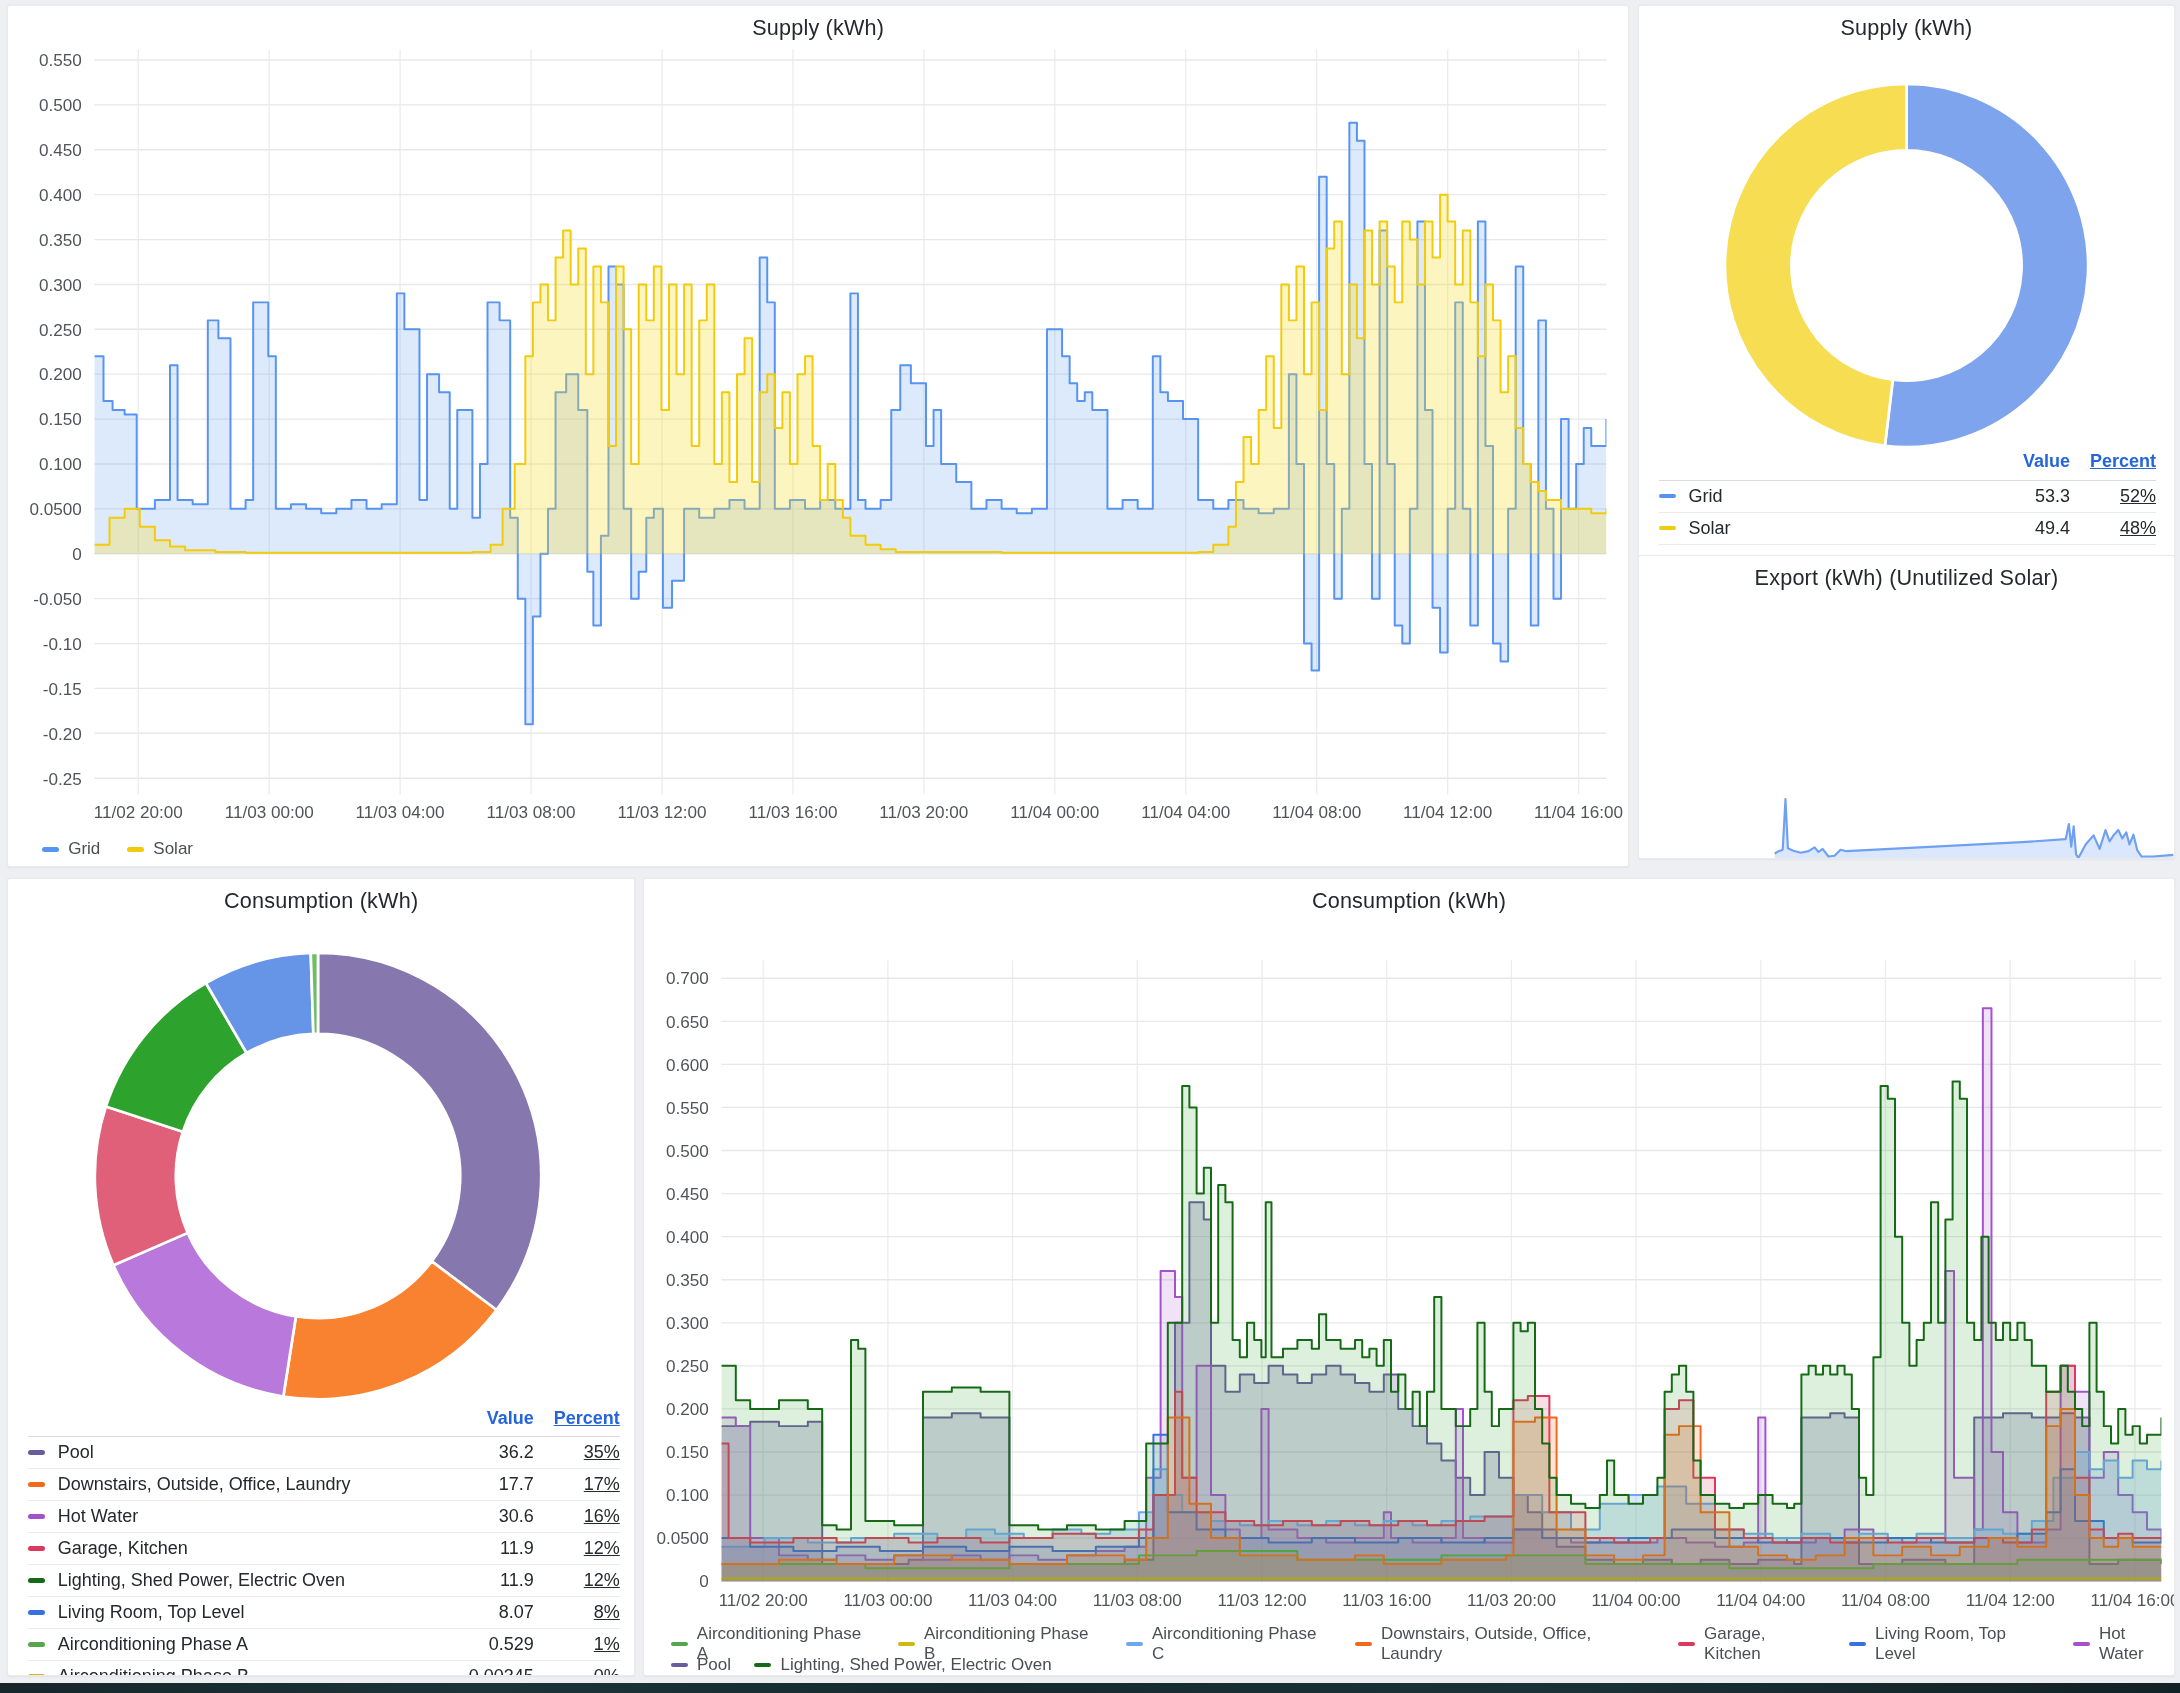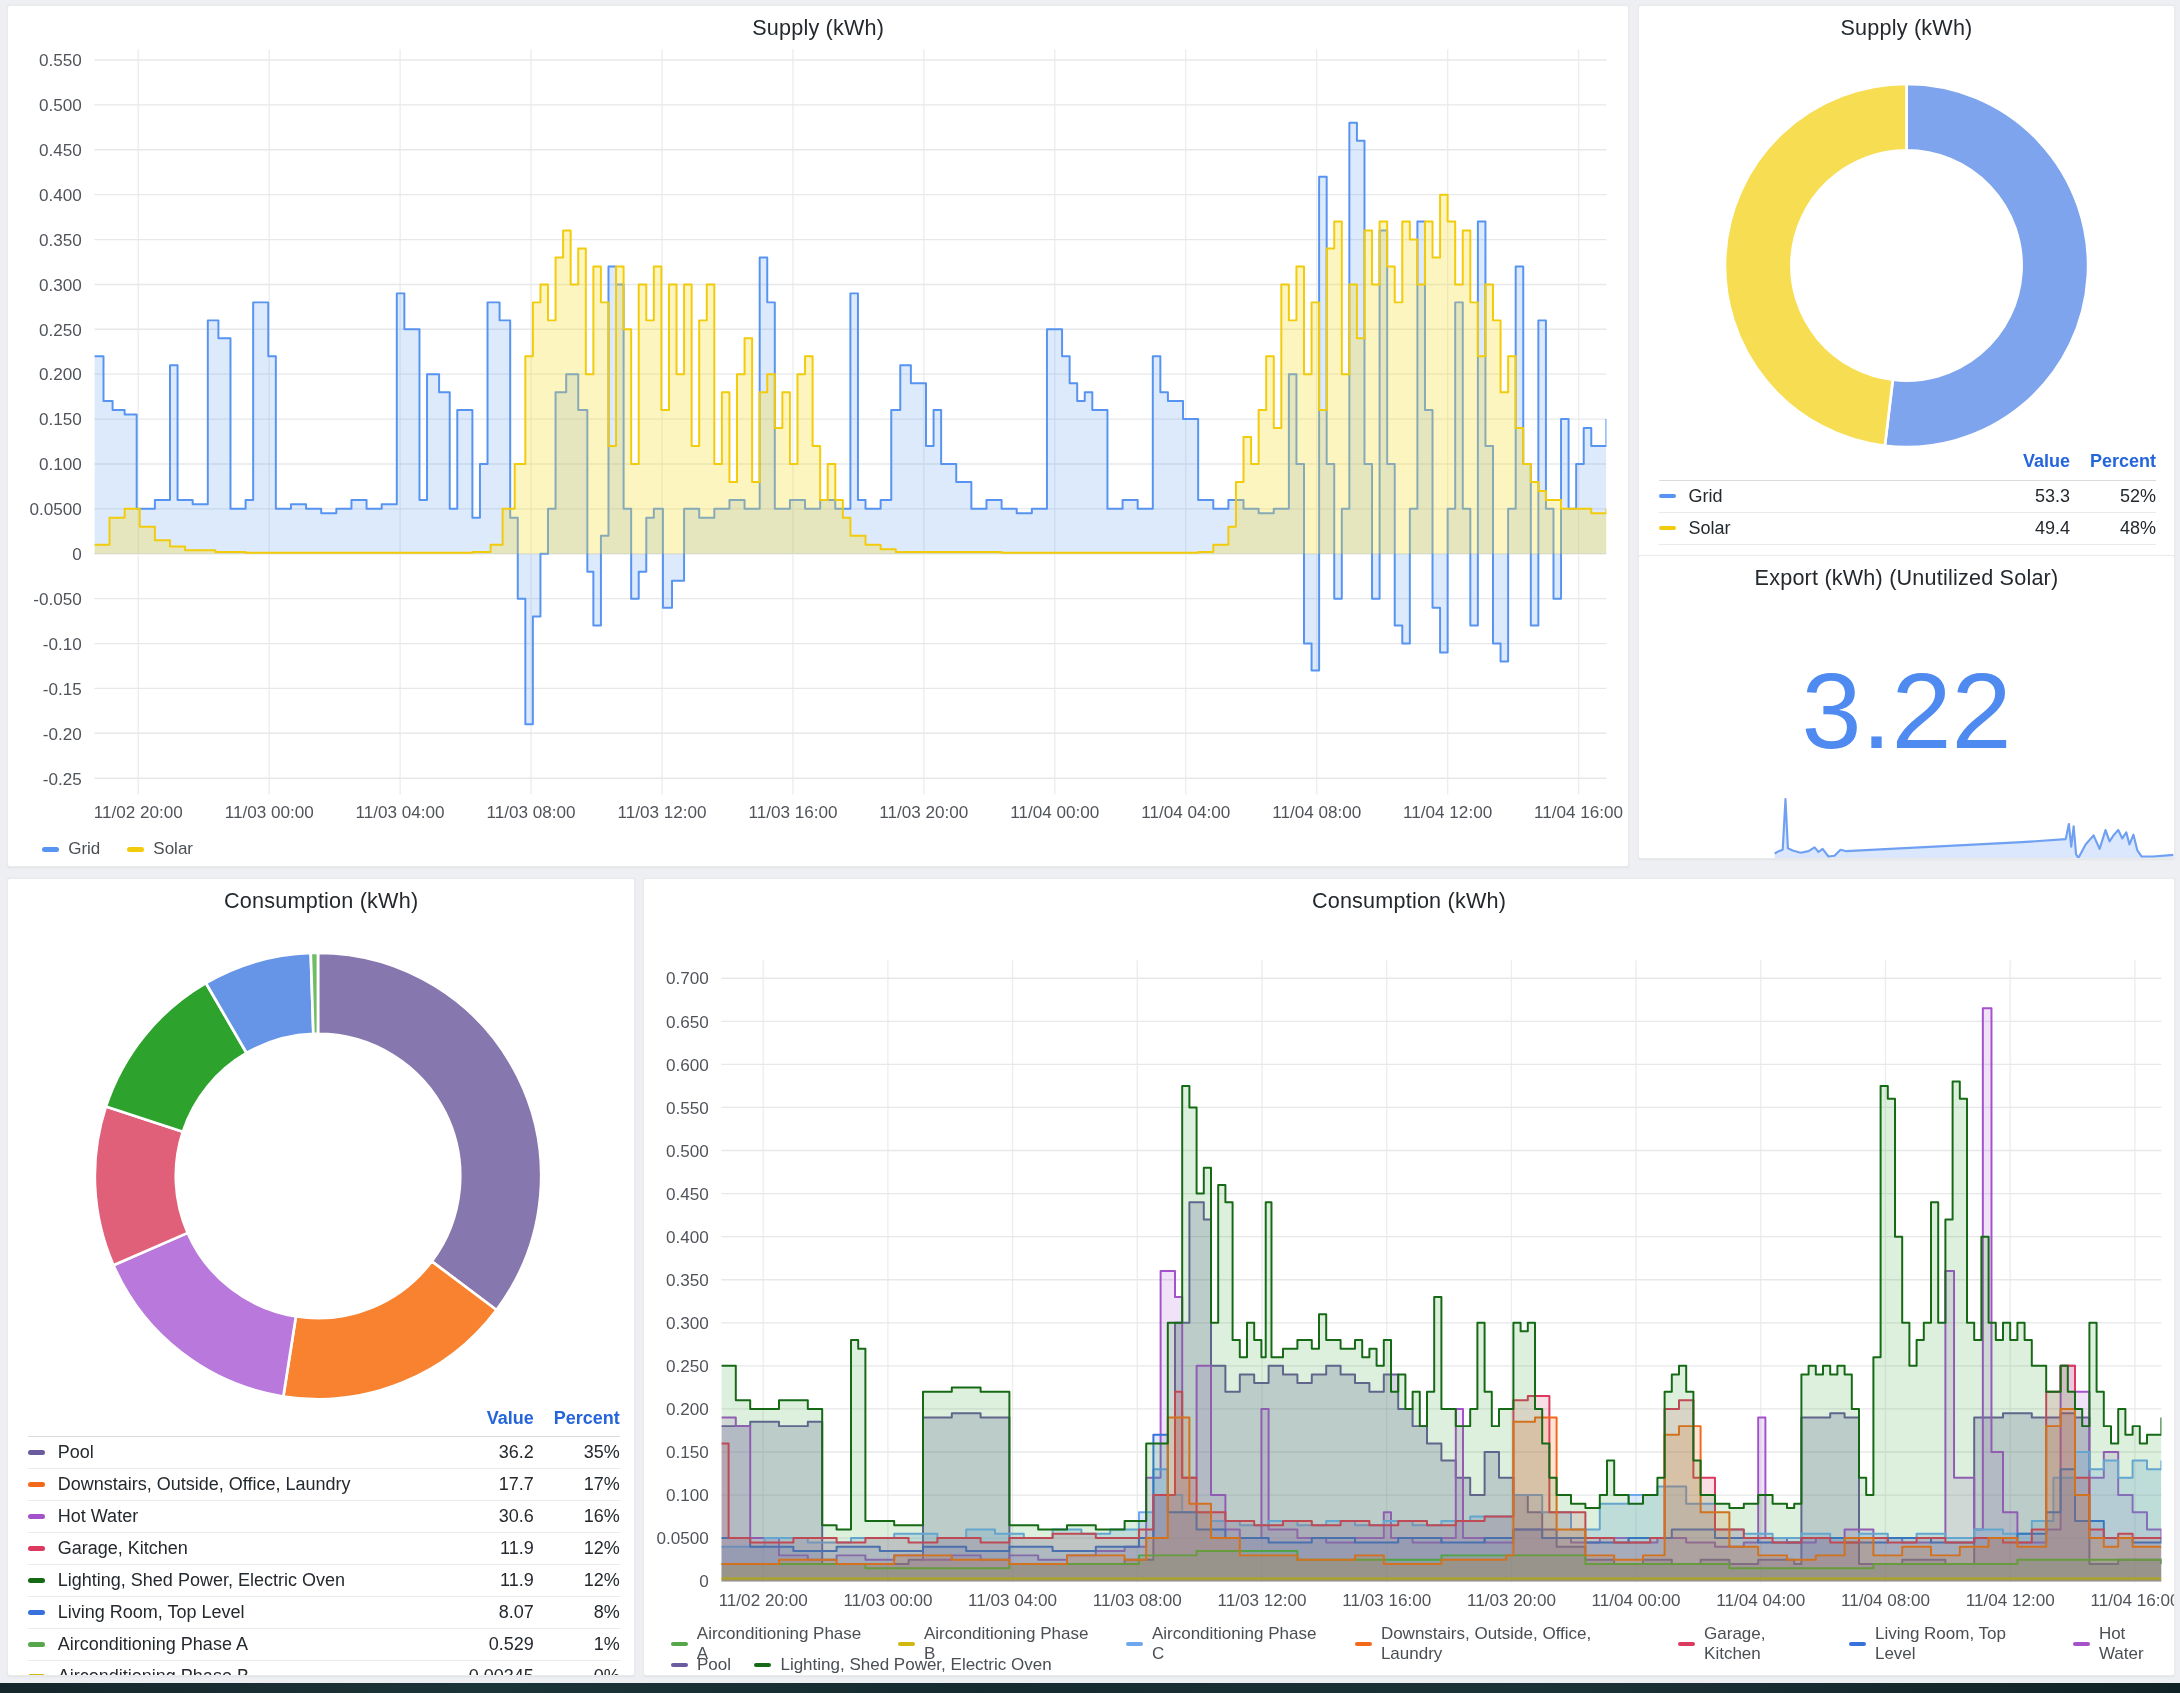--- a/index.html
+++ b/index.html
@@ -26,21 +26,21 @@
     position:absolute;display:flex;align-items:center;gap:27px;
     font-size:17px;color:#4A4F54;
   }
   .legend-item{display:flex;align-items:center;gap:9px;cursor:pointer;}
   .swatch{width:17px;height:4.5px;border-radius:2.7px;display:inline-block;}
   .ptable{position:absolute;font-size:18px;color:#24292E;}
   .ptable .thead{display:flex;font-weight:700;color:#2565DB;align-items:flex-start;padding-bottom:7.2px;border-bottom:0.9px solid #D9DCDF;}
   .ptable .trow{display:flex;align-items:center;height:31px;border-bottom:0.9px solid #E9EAEC;cursor:pointer;}
   .ptable .c-label{flex:1;display:flex;align-items:center;gap:12.6px;min-width:0;white-space:nowrap;}
   .ptable .c-val{width:99px;text-align:right;}
-  .ptable .c-pct{width:86px;text-align:right;}
+  .ptable .c-pct{width:86px;text-align:right;text-decoration:underline;}
   .bignum{
     position:absolute;width:100%;text-align:center;
     font-size:108px;font-weight:500;line-height:1;
   }
   .bottom-strip{
     position:absolute;left:0;bottom:0;width:100%;height:10px;
     background:linear-gradient(90deg,#15262B 0%,#1B3437 22%,#142A2E 45%,#1A3236 70%,#112226 100%);
   }
 </style>
 </head>
@@ -155,21 +155,20 @@
         <span>Solar</span>
       </span>
       <span class="c-val">49.4</span>
       <span class="c-pct">48%</span>
     </div>
   </div>
 </div>
 
 <div class="panel" style="left:1638px;top:555px;width:535px;height:302px;">
   <div class="panel-title">Export (kWh) (Unutilized Solar)</div>
-  <div class="bignum" style="top: 101px; color: rgb(78, 138, 240);">3.22</div>
   <svg id="svg-export-spark" width="400" height="79" viewBox="0 0 444 88" style="left:135px;top:223px;">
       <path d="M 0 88 L 0.0 83.0 L 4.4 80.4 L 8.9 78.8 L 12.0 22.5 L 14.7 77.1 L 20.0 79.6 L 28.9 82.1 L 37.7 80.4 L 44.4 76.2 L 48.8 81.3 L 53.3 77.9 L 59.9 86.3 L 66.6 85.5 L 73.3 78.8 L 79.9 80.4 L 177.6 75.4 L 275.3 70.4 L 324.1 67.0 L 327.7 50.2 L 330.3 75.4 L 333.0 52.7 L 335.7 83.8 L 338.3 88.0 L 346.3 72.9 L 355.2 62.8 L 361.9 77.9 L 368.5 56.9 L 373.0 69.5 L 377.4 62.8 L 382.7 56.9 L 387.2 66.2 L 391.6 59.4 L 395.2 72.9 L 399.6 62.0 L 404.0 79.6 L 408.5 86.3 L 421.8 86.3 L 444.0 84.6 L 444 88 Z" fill="rgba(111,160,242,0.25)"></path>
       <path d="M 0.0 83.0 L 4.4 80.4 L 8.9 78.8 L 12.0 22.5 L 14.7 77.1 L 20.0 79.6 L 28.9 82.1 L 37.7 80.4 L 44.4 76.2 L 48.8 81.3 L 53.3 77.9 L 59.9 86.3 L 66.6 85.5 L 73.3 78.8 L 79.9 80.4 L 177.6 75.4 L 275.3 70.4 L 324.1 67.0 L 327.7 50.2 L 330.3 75.4 L 333.0 52.7 L 335.7 83.8 L 338.3 88.0 L 346.3 72.9 L 355.2 62.8 L 361.9 77.9 L 368.5 56.9 L 373.0 69.5 L 377.4 62.8 L 382.7 56.9 L 387.2 66.2 L 391.6 59.4 L 395.2 72.9 L 399.6 62.0 L 404.0 79.6 L 408.5 86.3 L 421.8 86.3 L 444.0 84.6" fill="none" stroke="#6FA0F2" stroke-width="2.4" stroke-linejoin="round"></path>
     </svg>
 </div>
 
 <div class="panel" style="left:7.2px;top:878px;width:626px;height:796px;">
   <div class="panel-title">Consumption (kWh)</div>
   <svg id="svg-consumption-donut" width="450" height="450" viewBox="0 0 500 500" style="left:85px;top:72px;">
       <path d="M 250.00 2.00 A 248 248 0 0 1 448.35 398.87 L 376.37 344.85 A 158 158 0 0 0 250.00 92.00 Z" fill="#8677AE" stroke="#FFFFFF" stroke-width="3" stroke-linejoin="round"></path>

